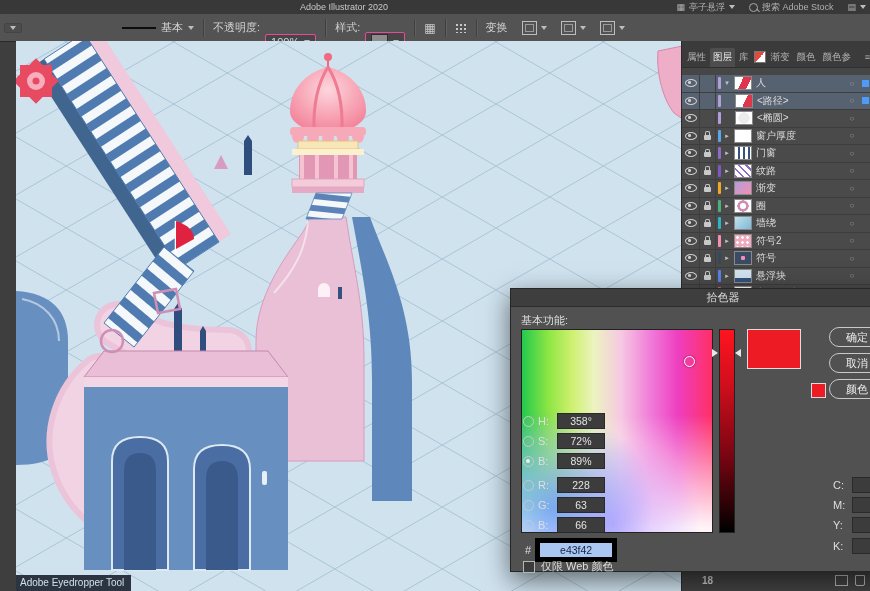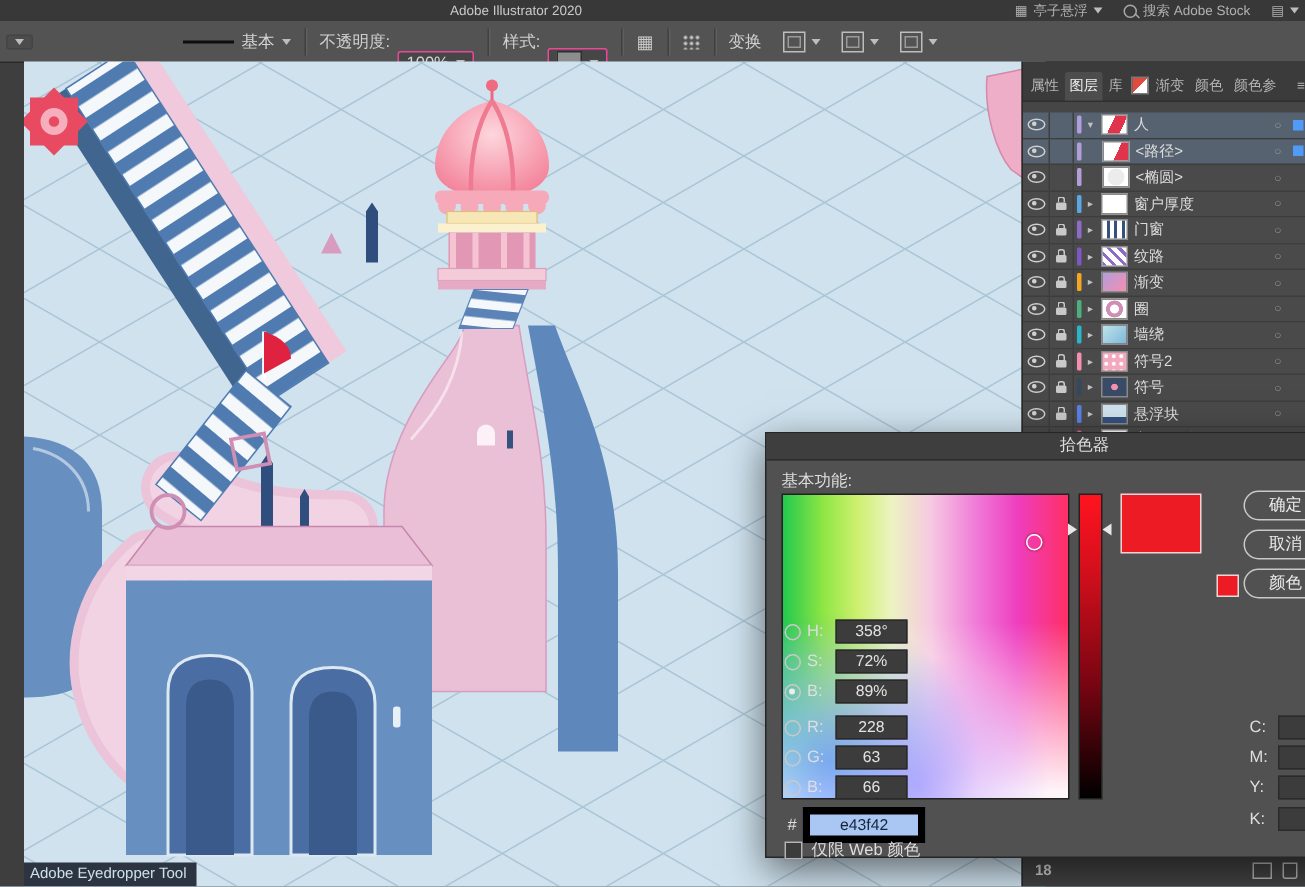--- a/index.html
+++ b/index.html
@@ -93,21 +93,21 @@
   .t5{background-image:repeating-linear-gradient(45deg,#8e6bc8 0 2px,#fff 2px 5px);}
   .t6{background:linear-gradient(135deg,#b39ddb,#f48fb1);}
   .t7{background-image:radial-gradient(circle,#fff 28%,#cf8fb4 32%,#cf8fb4 55%,#fff 58%);}
   .t8{background:linear-gradient(135deg,#bfe3ea,#7fb7d9);}
   .t9{background-color:#f2a9bd;background-image:radial-gradient(#fff 1px,transparent 1.6px);background-size:5px 5px;}
   .t10{background-color:#3a4b66;background-image:radial-gradient(circle,#f48fb1 2px,transparent 2.4px);}
   .t11{background:linear-gradient(0deg,#35517e 0 32%,#cfe2ee 32%);}
   .t12{background-image:radial-gradient(circle at 50% 100%,#f48fb1 52%,#fff 55%);}
 
   .pfooter{position:absolute;left:0;bottom:0;width:100%;height:21px;background:#424242;border-top:1px solid #2c2c2c;display:flex;align-items:center;color:#cfcfcf;font-size:10px;}
-  .pfooter .count{margin-left:8px;font-weight:bold;}
+  .pfooter .count{margin-left:20px;font-weight:bold;}
   .ficons{margin-left:auto;margin-right:6px;display:flex;gap:7px;align-items:center;}
   .ficon{width:11px;height:9px;border:1px solid #b5b5b5;display:inline-block;}
   .ficon.trash{border-radius:0 0 2px 2px;width:8px;}
 
   
   .dialog{position:absolute;left:510px;top:288px;width:424px;height:282px;background:#515151;border:1px solid #262626;box-shadow:0 8px 24px rgba(0,0,0,.55);z-index:10;}
   .dtitle{height:17px;background:#3e3e3e;border-bottom:1px solid #2c2c2c;color:#dedede;font-size:11px;text-align:center;line-height:17px;}
   .dbody{position:relative;height:calc(100% - 18px);font-size:11px;color:#dedede;}
   .sel-label{position:absolute;left:10px;top:6px;}
   .spectrum{

